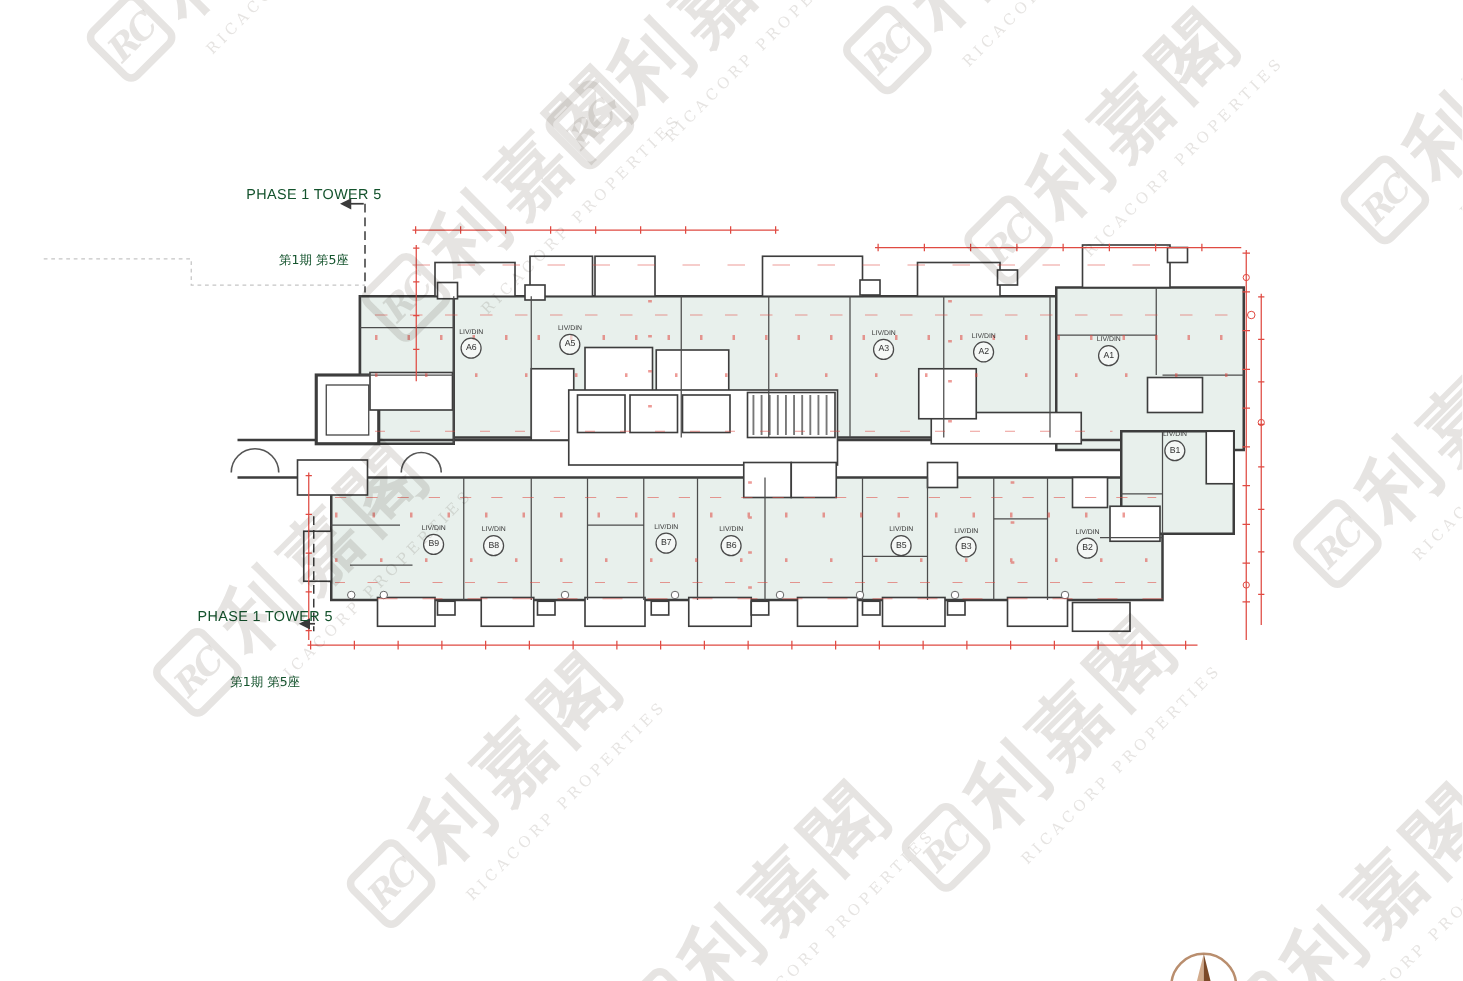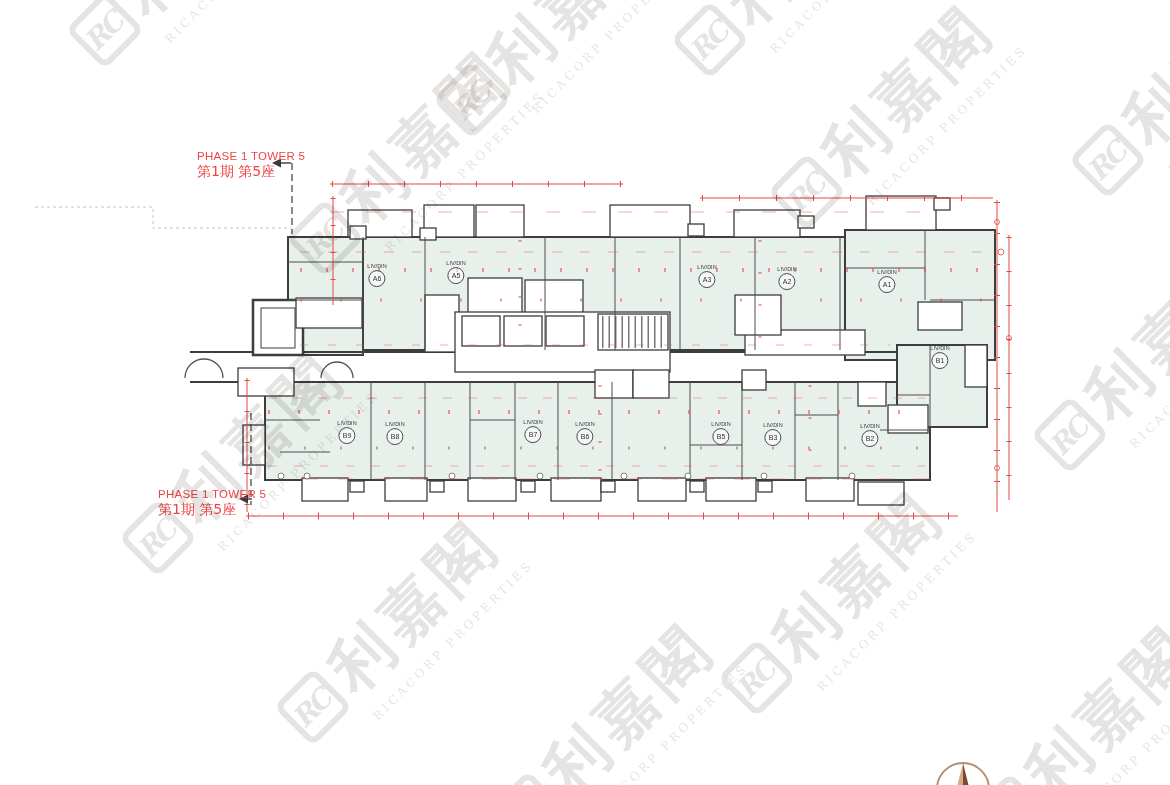--- a/index.html
+++ b/index.html
@@ -22,23 +22,23 @@
   .labels-layer{z-index:3;}
   .room-label{position:absolute;transform:translate(-50%,-50%);font-size:6px;color:#3a3a3a;
       white-space:pre-line;text-align:center;line-height:1.2;}
   .units-layer{z-index:3;}
   .unit{position:absolute;transform:translate(-50%,-58%);display:flex;flex-direction:column;
       align-items:center;gap:1px;}
   .unit-room{font-size:5.5px;color:#3a3a3a;white-space:nowrap;}
   .unit-id{width:15px;height:15px;border:1px solid #4a4a4a;border-radius:50%;font-size:7px;
       line-height:15px;text-align:center;color:#333;background:rgba(255,255,255,.55);}
   
-  .marker{position:absolute;z-index:4;color:#ef4444;line-height:1.25;}
+  .marker{position:absolute;z-index:4;color:#14532d;line-height:1.25;text-align:center;}
   .marker-title{font-size:11.5px;letter-spacing:.3px;}
-  .marker-sub{font-size:14px;font-family:"DejaVu Sans","Liberation Sans",sans-serif;}
+  .marker-sub{font-size:10px;font-family:"DejaVu Sans","Liberation Sans",sans-serif;margin-top:40px;}
 </style>
 </head>
 <body>
 
 <div class="stage">
 
   <svg class="plan-svg" width="1170" height="785" viewBox="0 0 1170 785">
 
     <g fill="#e8f0ec" stroke="#3d3d3d" stroke-width="2">
       <rect x="288" y="237" width="707" height="113"></rect>

